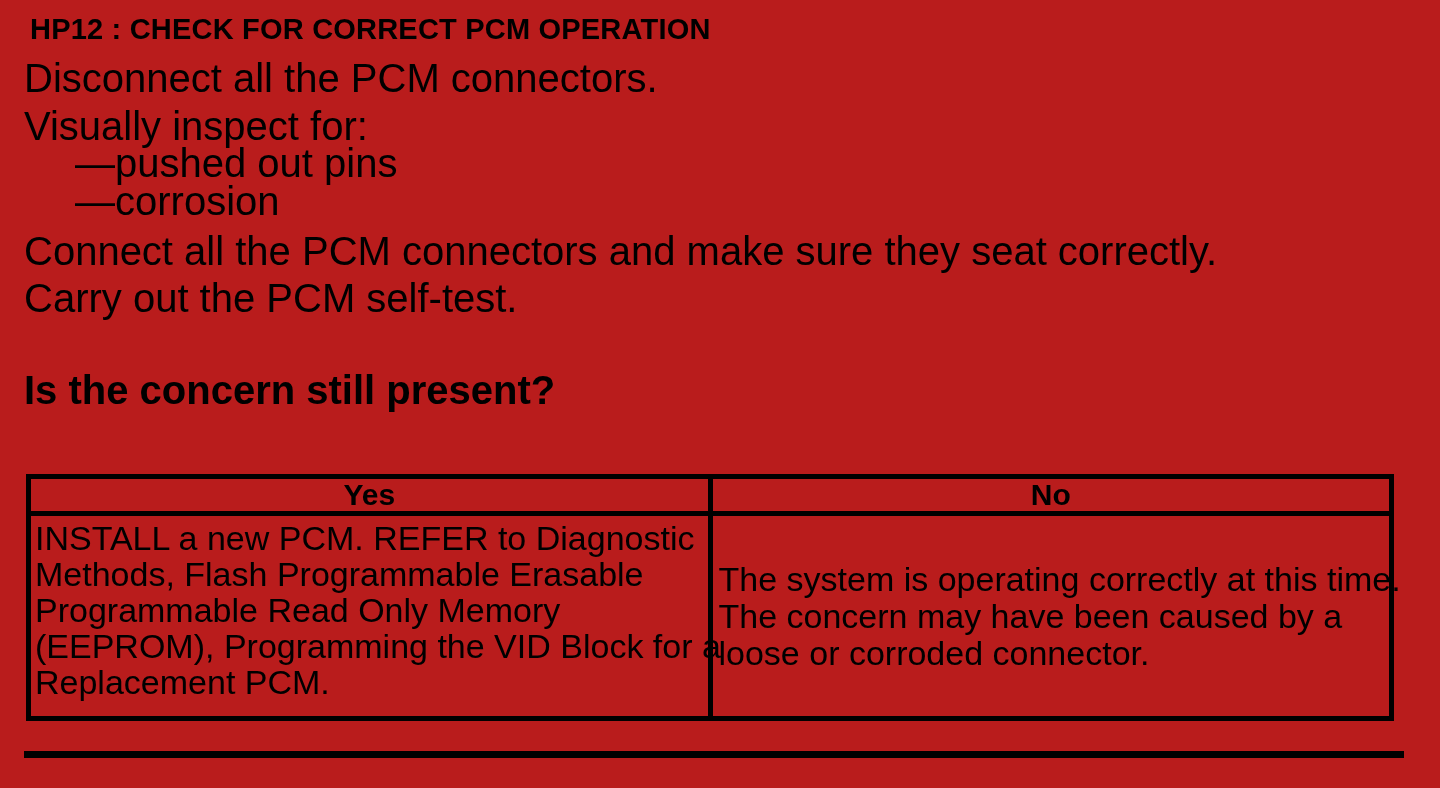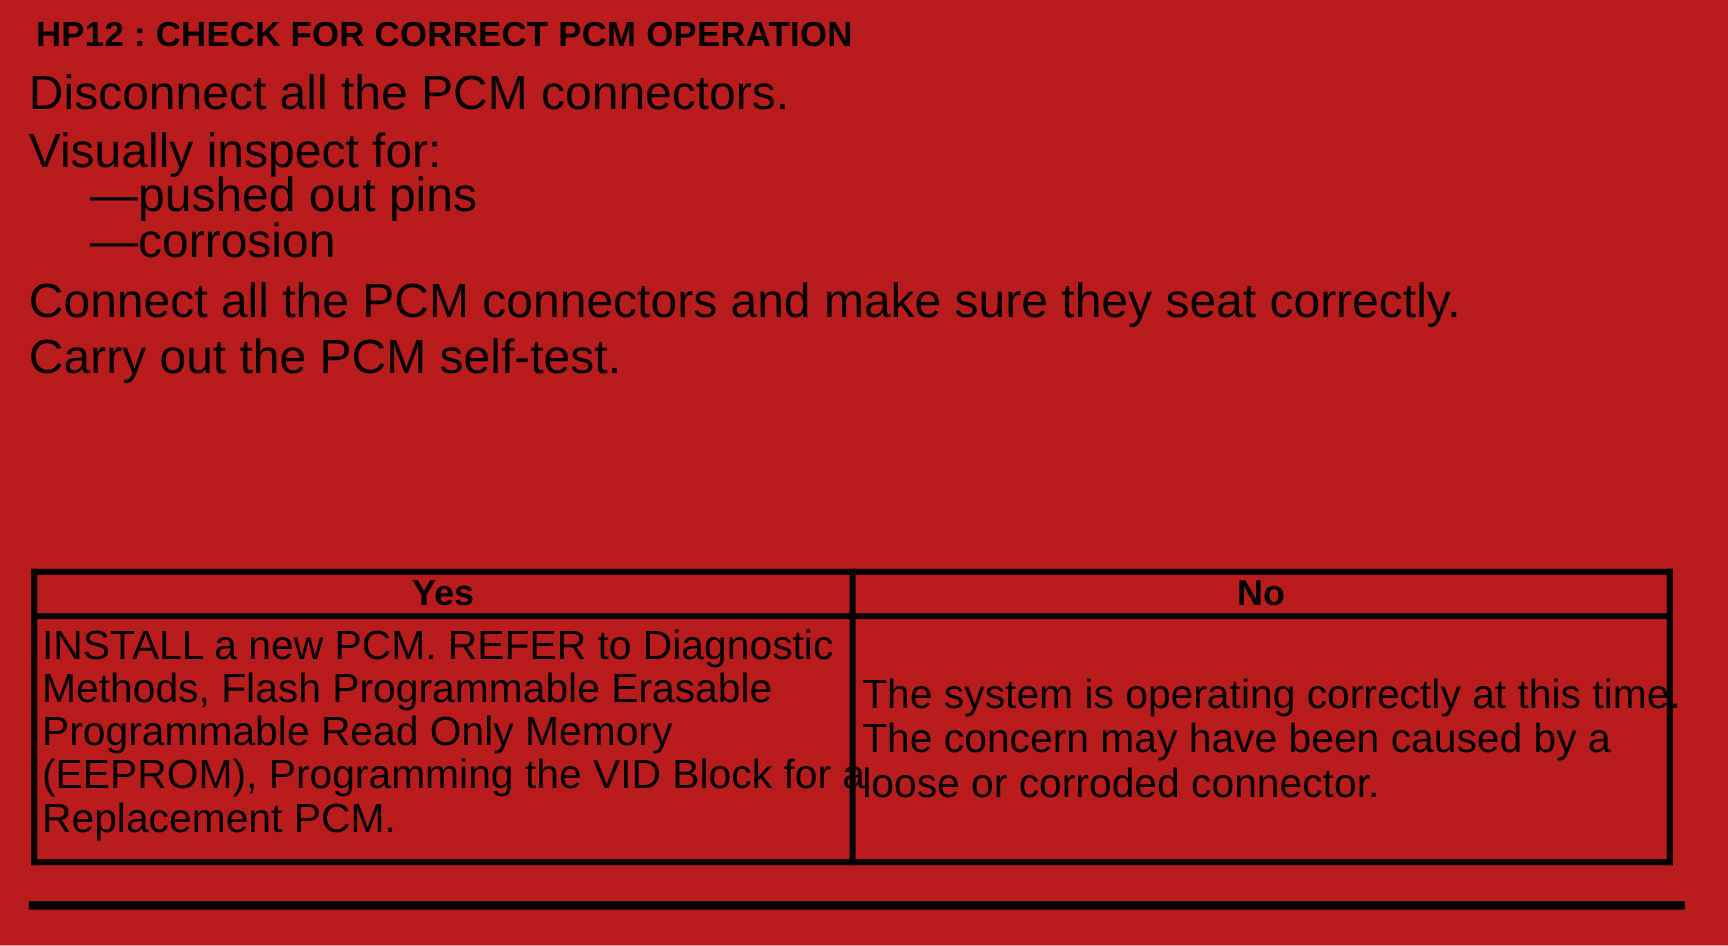--- a/index.html
+++ b/index.html
@@ -111,20 +111,21 @@
 
   <div class="sub-line" style="top: 144px;">—pushed out pins</div>
 
   <div class="sub-line" style="top: 182px;">—corrosion</div>
 
   <div class="body-line" style="top: 232px;">Connect all the PCM connectors and make sure they seat correctly.</div>
 
   <div class="body-line" style="top: 279px;">Carry out the PCM self-test.</div>
 
 
+  <div class="body-line question" style="top: 371px;">Is the concern still present?</div>
 
   <table class="decision-table">
     <thead>
       <tr>
         <th>Yes</th>
         <th>No</th>
       </tr>
     </thead>
     <tbody>
       <tr>

